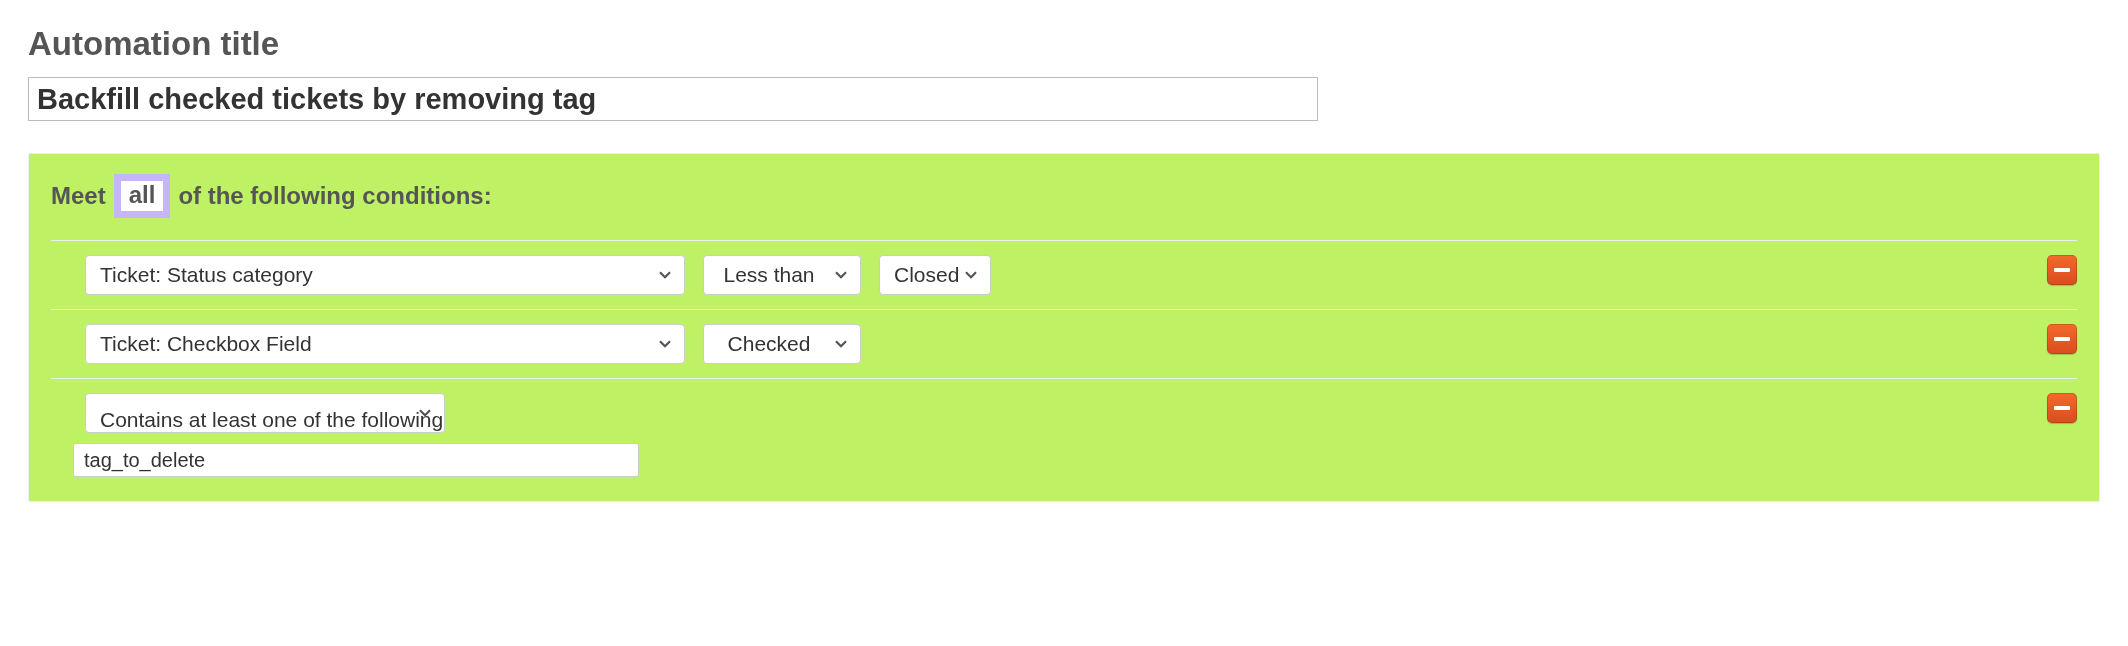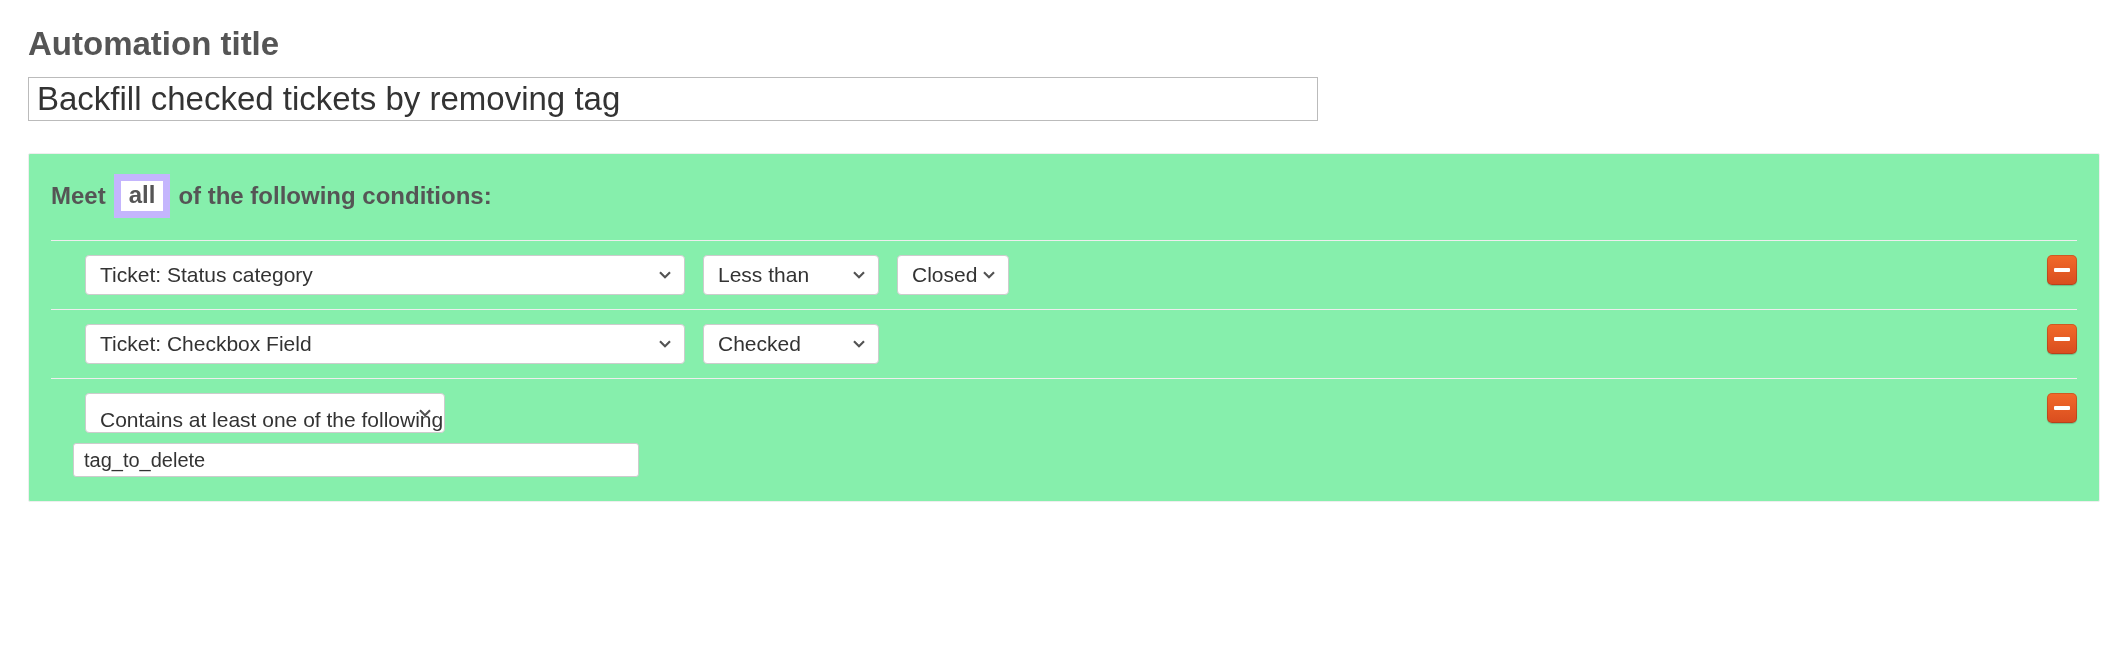--- a/index.html
+++ b/index.html
@@ -16,34 +16,34 @@
   }
   .section-title {
     font-size: 33px;
     font-weight: 700;
     color: #555;
     margin: 0 0 14px 0;
   }
   .title-input {
     width: 100%;
     max-width: 1290px;
-    font-size: 33px;
-    font-weight: 400;
+    font-size: 29px;
+    font-weight: 700;
     color: #333;
     padding: 4px 8px;
     border: 1px solid #bbb;
     background: #fff;
     height: 44px;
   }
   .conditions-panel {
     margin-top: 32px;
     border: 1px solid #eee;
     border-radius: 2px;
     padding: 20px 22px 10px 22px;
-    background: #86efac;
+    background: #bef264;
   }
   .conditions-header {
     font-size: 24px;
     font-weight: 700;
     color: #555;
     display: flex;
     align-items: center;
     gap: 8px;
     margin-bottom: 22px;
   }
@@ -80,21 +80,21 @@
     border-radius: 4px;
     background: #fff;
     height: 40px;
     padding: 0 40px 0 14px;
     font-size: 21px;
     color: #333;
     cursor: pointer;
     white-space: nowrap;
   }
   .select.wide   { width: 600px; }
-  .select.medium { width: 176px; }
+  .select.medium { width: 158px; justify-content: center; }
   .select.small  { width: 112px; }
   .select.large  { width: 360px; padding-right: 34px; align-items: flex-end; }
   .select .chev {
     position: absolute;
     right: 12px;
     top: 50%;
     width: 14px;
     height: 14px;
     transform: translateY(-55%);
     pointer-events: none;

